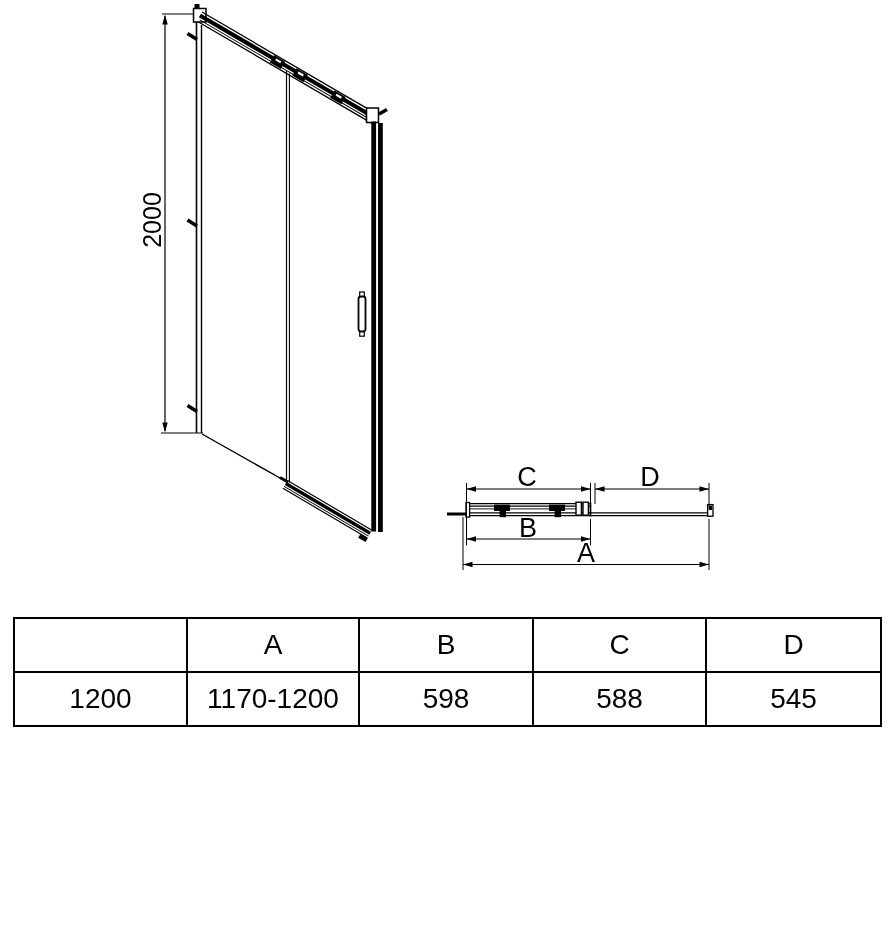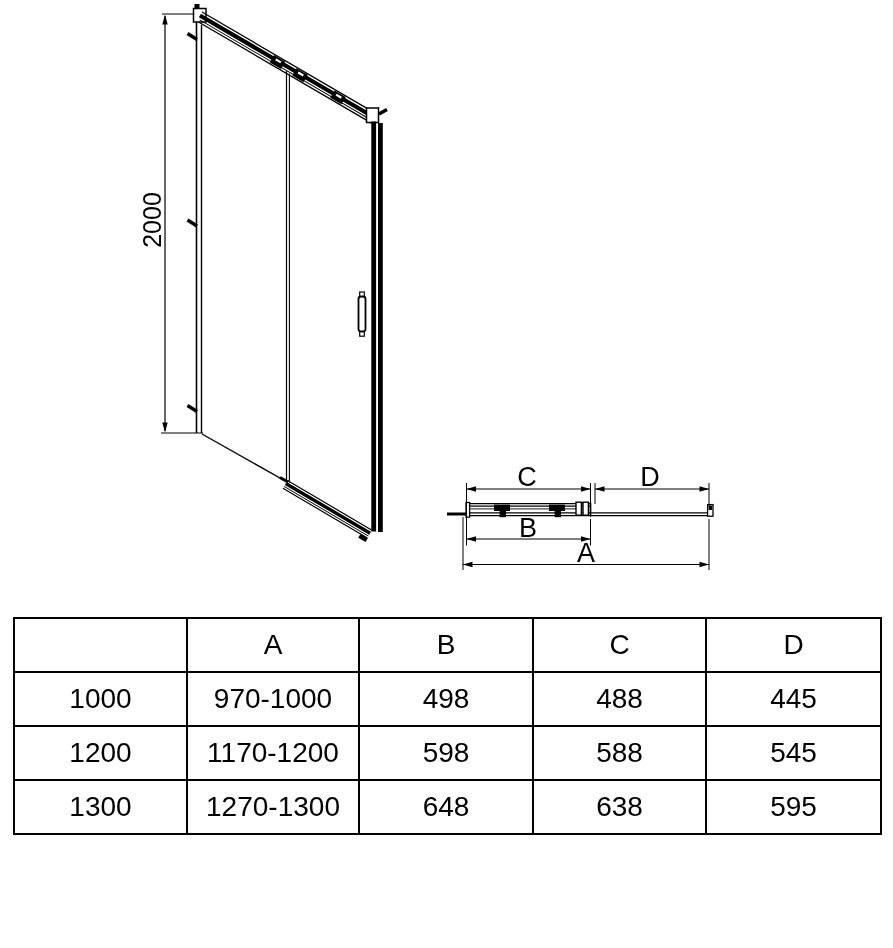--- a/index.html
+++ b/index.html
@@ -158,36 +158,22 @@
   </colgroup>
   <tbody>
     <tr>
       <td></td>
       <td>A</td>
       <td>B</td>
       <td>C</td>
       <td>D</td>
     </tr>
     <tr>
-      <td>1000</td>
-      <td>970-1000</td>
-      <td>498</td>
-      <td>488</td>
-      <td>445</td>
-    </tr>
-    <tr>
       <td>1200</td>
       <td>1170-1200</td>
       <td>598</td>
       <td>588</td>
       <td>545</td>
-    </tr>
-    <tr>
-      <td>1300</td>
-      <td>1270-1300</td>
-      <td>648</td>
-      <td>638</td>
-      <td>595</td>
     </tr>
   </tbody>
 </table>
 
 </div>
 
 </body></html>

